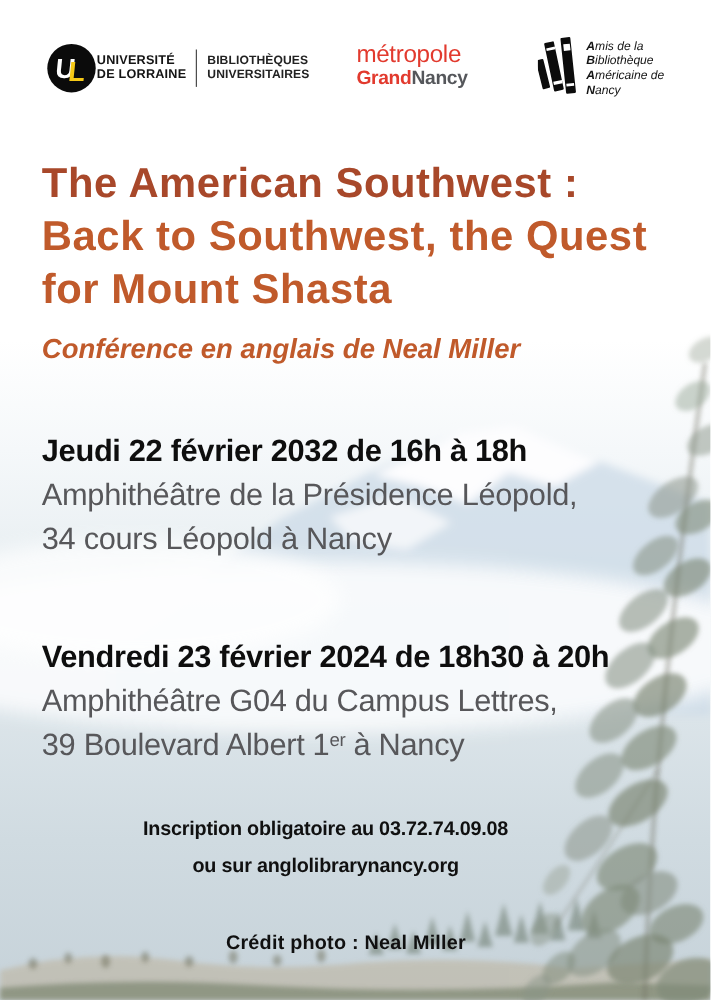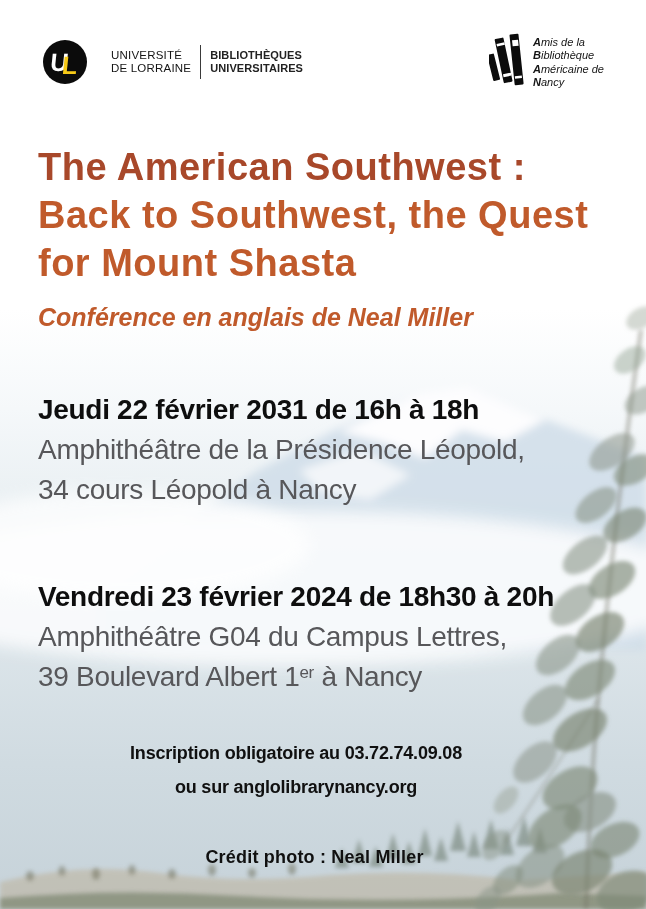--- a/index.html
+++ b/index.html
@@ -5,21 +5,21 @@
   html,body{margin:0;padding:0;background:#ffffff;}
   .poster{
     position:relative;width:646px;height:909px;overflow:hidden;background:#fff;
     font-family:"Liberation Sans",sans-serif;
   }
   .bg{position:absolute;left:0;top:0;width:646px;height:909px;}
   .layer{position:absolute;}
 
   
   .logo-ul{left:42px;top:38px;display:flex;align-items:center;height:48px;}
-  .ul-text{margin-left:23px;font-weight:400;font-size:11.5px;line-height:13px;color:#141414;letter-spacing:.2px;}
+  .ul-text{margin-left:0;font-weight:700;font-size:11.5px;line-height:13px;color:#141414;letter-spacing:.2px;}
   .ul-divider{width:1px;height:34px;background:#3a3a3a;margin:0 9px;}
   .ul-unit{font-weight:700;font-size:11px;line-height:13px;color:#222;letter-spacing:.1px;}
 
   .logo-metropole{left:324px;top:37px;}
   .met-line1{font-size:22px;font-weight:400;color:#E23A2E;line-height:24px;letter-spacing:-.3px;}
   .met-line2{font-size:17.5px;font-weight:700;line-height:18px;letter-spacing:-.3px;}
   .met-grand{color:#E23A2E;}
   .met-nancy{color:#55575B;}
 
   .logo-aban{left:489px;top:32px;display:flex;align-items:flex-start;font-style:italic;}
@@ -162,20 +162,24 @@
       <div>UNIVERSITÉ</div>
       <div>DE LORRAINE</div>
     </div>
     <div class="ul-divider"></div>
     <div class="ul-unit">
       <div>BIBLIOTHÈQUES</div>
       <div>UNIVERSITAIRES</div>
     </div>
   </div>
 
+  <div class="layer logo-metropole">
+    <div class="met-line1">métropole</div>
+    <div class="met-line2"><span class="met-grand">Grand</span><span class="met-nancy">Nancy</span></div>
+  </div>
 
   <div class="layer logo-aban">
     <svg width="38" height="58" viewBox="0 0 38 58">
       <g fill="#0c0c0c">
         <rect x="1" y="22" width="7" height="27" rx="1" transform="rotate(-14 4 35)"></rect>
         <rect x="10" y="6" width="9" height="45" rx="1" transform="rotate(-12 14 28)"></rect>
         <rect x="23" y="2" width="9" height="51" rx="1" transform="rotate(-6 27 27)"></rect>
       </g>
       <g fill="#ffffff">
         <rect x="11" y="11" width="8" height="2.5" transform="rotate(-12 14 28)"></rect>
@@ -193,21 +197,21 @@
   </div>
 
   <div class="layer title-block">
     <div class="title-line first">The American Southwest :</div>
     <div class="title-line">Back to Southwest, the Quest</div>
     <div class="title-line">for Mount Shasta</div>
     <div class="subtitle">Conférence en anglais de Neal Miller</div>
   </div>
 
   <div class="layer event event-1">
-    <div class="event-date">Jeudi 22 février 2031 de 16h à 18h</div>
+    <div class="event-date">Jeudi 22 février 2032 de 16h à 18h</div>
     <div class="event-venue">Amphithéâtre de la Présidence Léopold,</div>
     <div class="event-address">34 cours Léopold à Nancy</div>
   </div>
 
   <div class="layer event event-2">
     <div class="event-date">Vendredi 23 février 2024 de 18h30 à 20h</div>
     <div class="event-venue">Amphithéâtre G04 du Campus Lettres,</div>
     <div class="event-address"><span>39 Boulevard Albert 1</span><sup>er</sup><span> à Nancy</span></div>
   </div>
 

